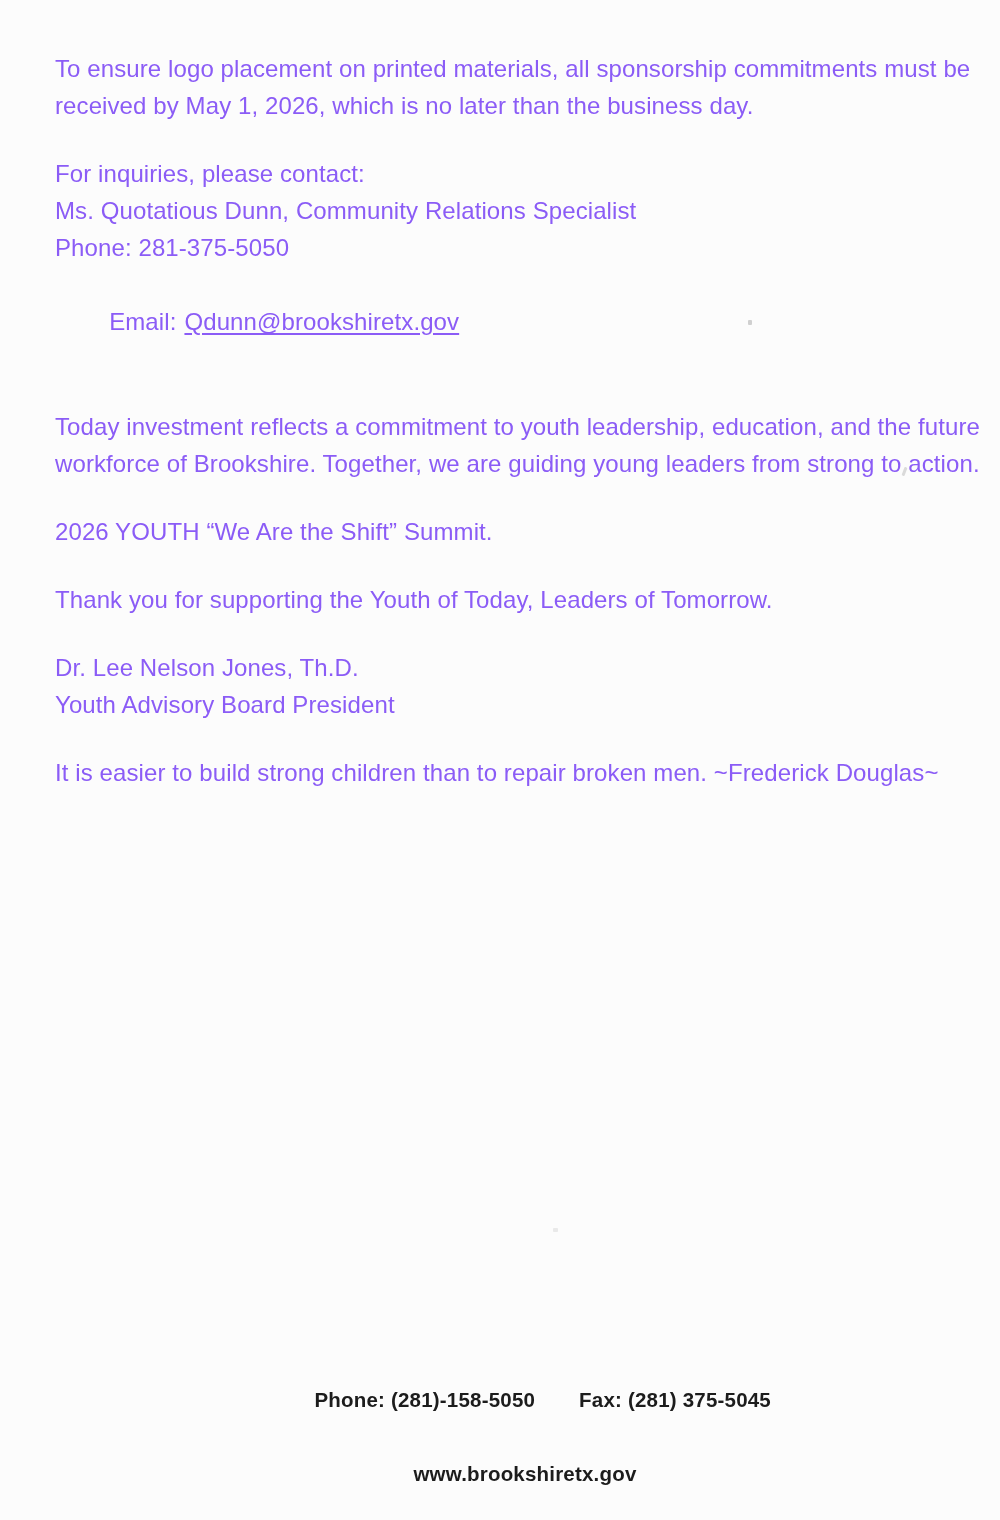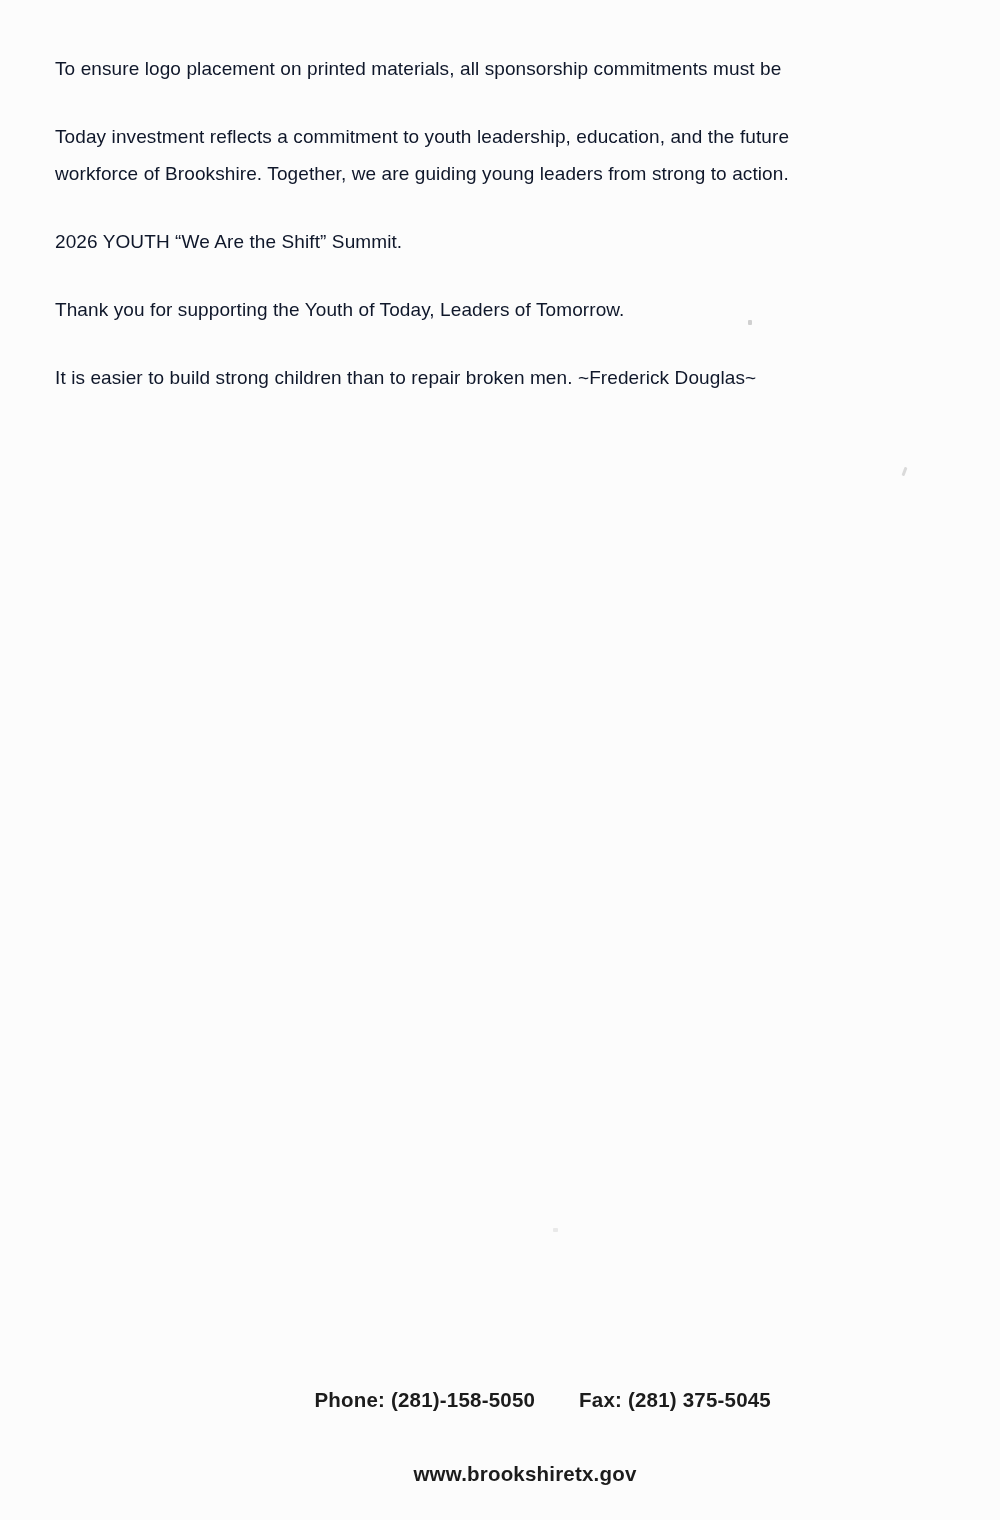--- a/index.html
+++ b/index.html
@@ -15,22 +15,22 @@
     font-family: "Liberation Sans", "DejaVu Sans", sans-serif;
   }
   .page {
     position: absolute;
     inset: 0;
   }
   .letter-body {
     position: absolute;
     top: 50px;
     left: 55px;
-    color: #0f172a;
-    font-size: 19px;
+    color: #8b5cf6;
+    font-size: 24px;
     line-height: 37px;
     letter-spacing: 0.1px;
   }
   .letter-body p {
     margin: 0 0 31px 0;
   }
   .ln {
     display: block;
     white-space: pre;
   }
@@ -67,37 +67,50 @@
 </style>
 </head>
 <body>
 
 <div class="page">
 
   <div class="letter-body">
 
     <p>
       <span class="ln">To ensure logo placement on printed materials, all sponsorship commitments must be</span>
+      <span class="ln">received by May 1, 2026, which is no later than the business day.</span>
     </p>
 
+    <p>
+      <span class="ln">For inquiries, please contact:</span>
+      <span class="ln">Ms. Quotatious Dunn, Community Relations Specialist</span>
+      <span class="ln">Phone: 281-375-5050</span>
+      <span class="ln">
+        <span class="email-label">Email:</span><span class="u">Qdunn@brookshiretx.gov</span>
+      </span>
+    </p>
 
     <p>
       <span class="ln">Today investment reflects a commitment to youth leadership, education, and the future</span>
       <span class="ln">workforce of Brookshire. Together, we are guiding young leaders from strong to action.</span>
     </p>
 
     <p>
       <span class="ln">2026 YOUTH “We Are the Shift” Summit.</span>
     </p>
 
     <p>
       <span class="ln">Thank you for supporting the Youth of Today, Leaders of Tomorrow.</span>
     </p>
 
 
+    <p>
+      <span class="ln">Dr. Lee Nelson Jones, Th.D.</span>
+      <span class="ln">Youth Advisory Board President</span>
+    </p>
 
     <p>
       <span class="ln">It is easier to build strong children than to repair broken men. ~Frederick Douglas~</span>
     </p>
 
   </div>
 
   <div class="footer">
     <div class="ln">
       <span>Phone: (281)-158-5050</span><span class="fax">Fax: (281) 375-5045</span>

